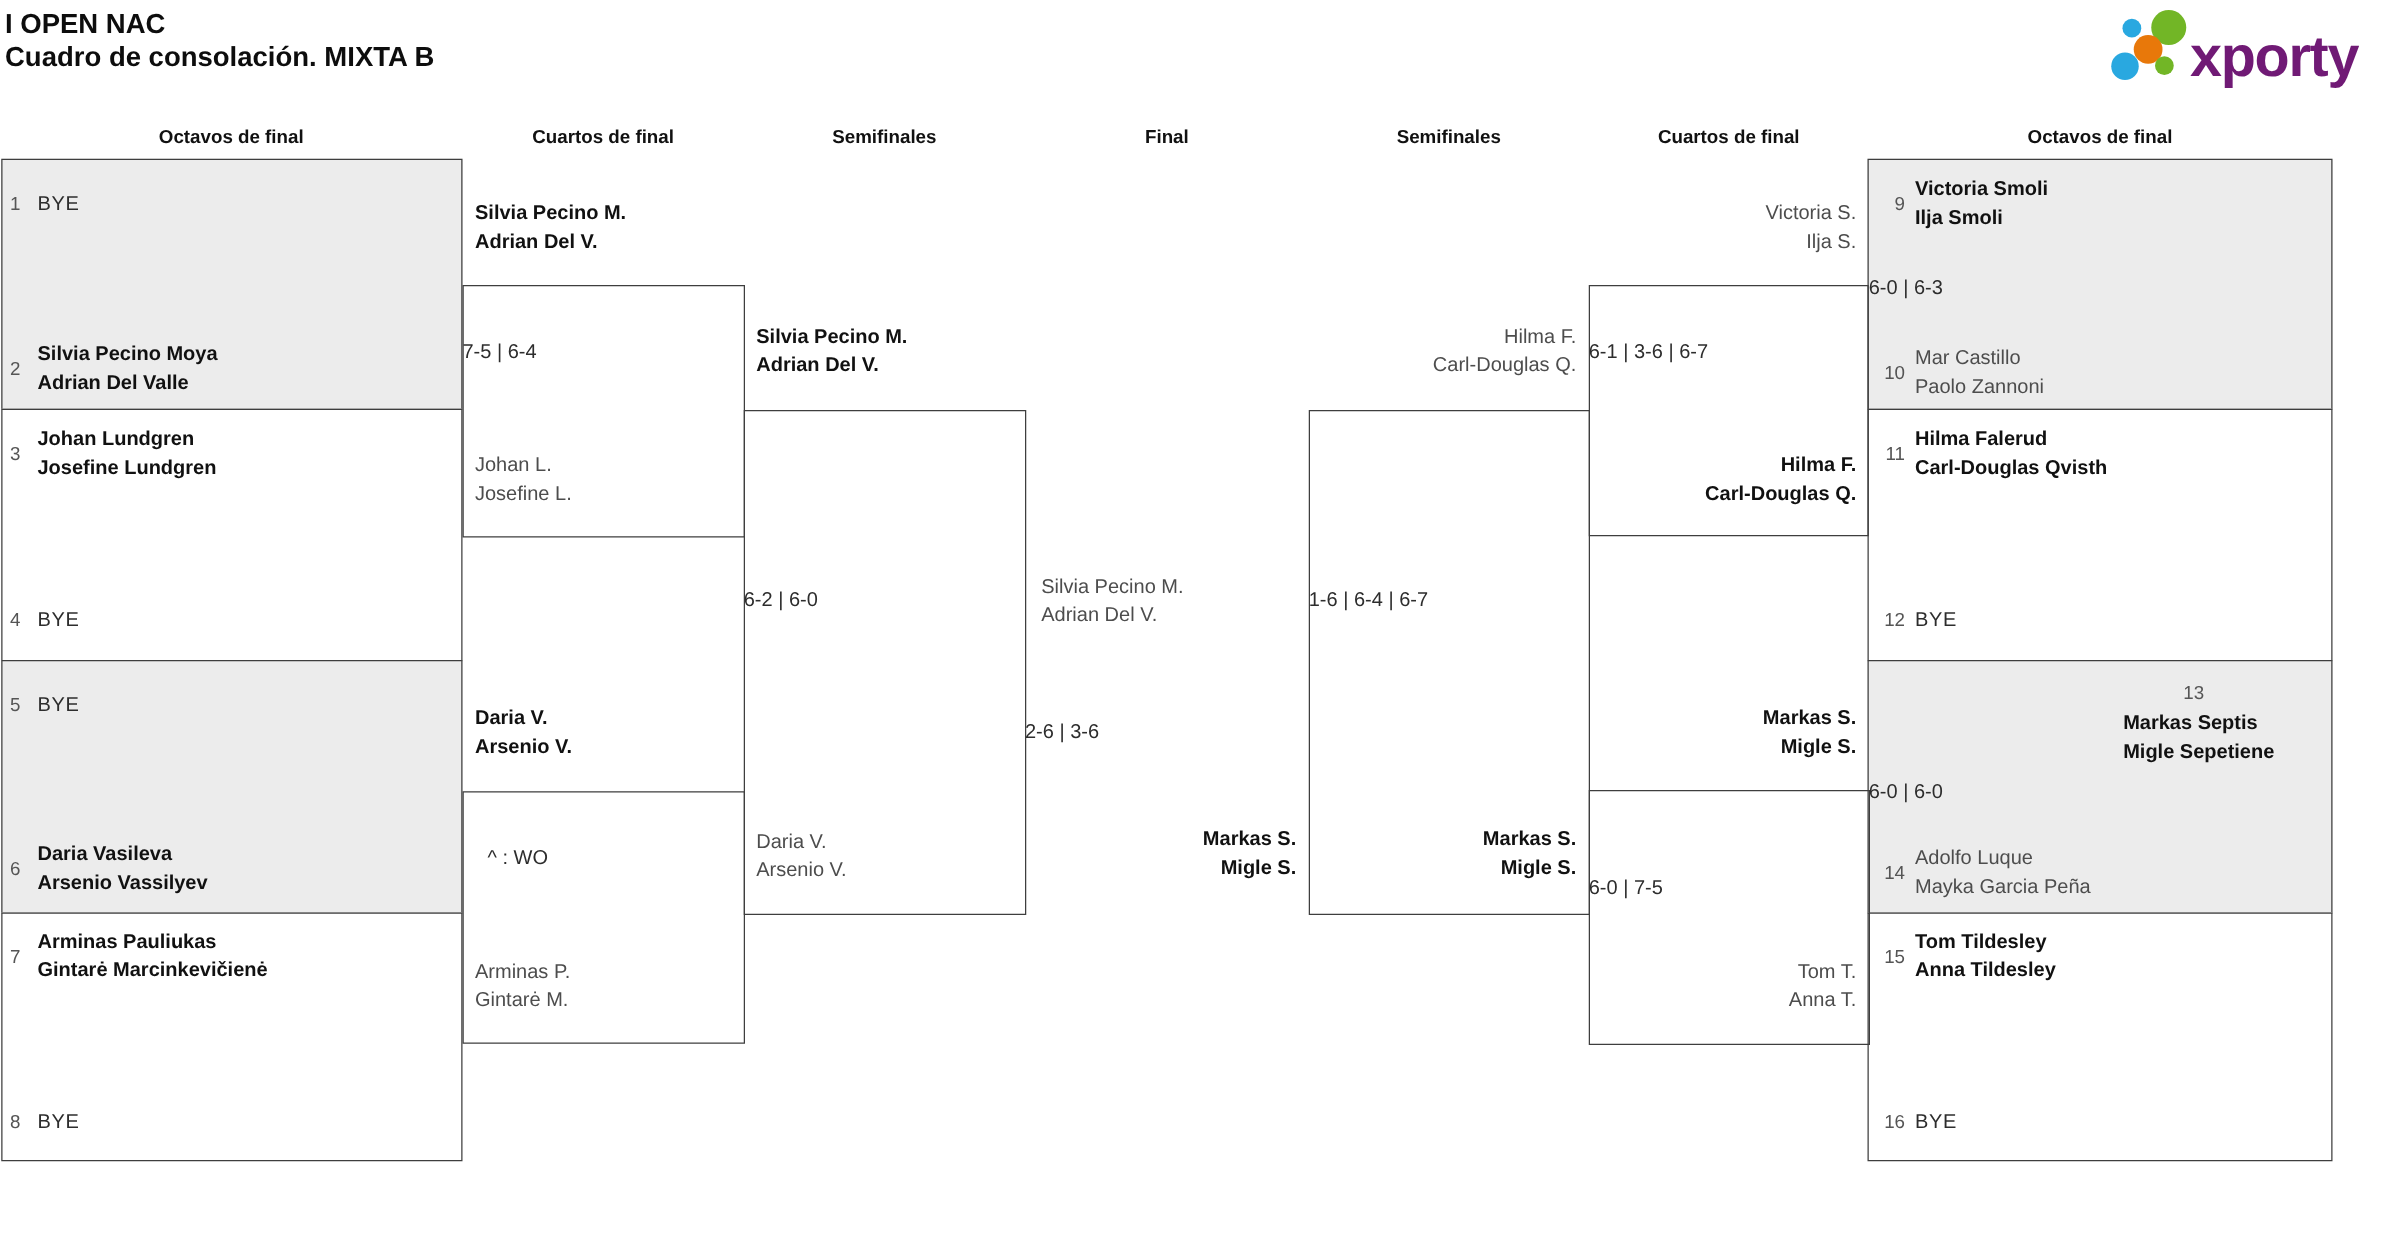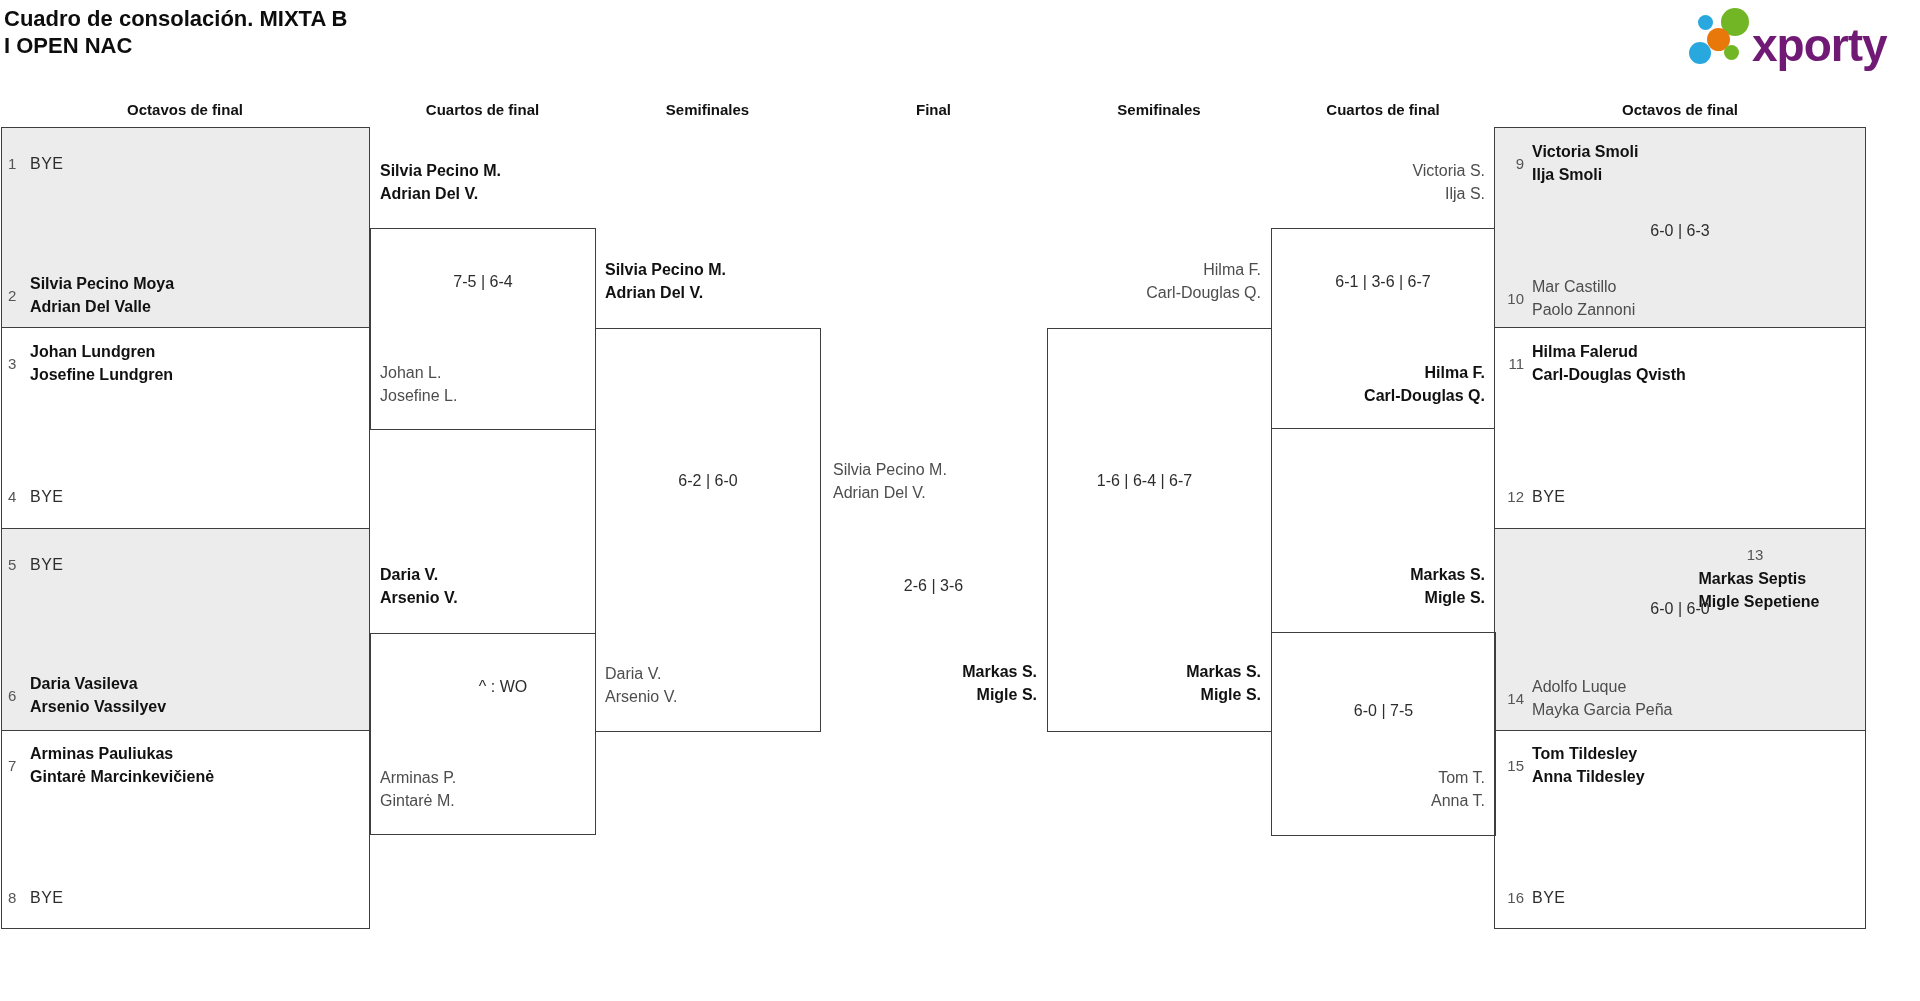--- a/index.html
+++ b/index.html
@@ -28,30 +28,30 @@
   .winner .nm{font-weight:700;color:#111;}
   .loser .nm{font-weight:400;color:#4d4d4d;}
   .bye .nm{font-weight:400;color:#2d2d2d;letter-spacing:.5px;}
   
   .pair{position:absolute;display:flex;flex-direction:column;white-space:nowrap;}
   .pair span{font-size:16px;line-height:23px;}
   .pair.w span{font-weight:700;color:#111;}
   .pair.lo span{font-weight:400;color:#4d4d4d;}
   .pair.ra{text-align:right;}
   
-  .score{position:absolute;font-size:16px;color:#2d2d2d;text-align:center;line-height:23px;}
+  .score{position:absolute;font-size:16px;color:#2d2d2d;line-height:23px;}
 </style>
 </head>
 <body>
 
 <div id="canvas">
 
   <div class="title">
+    <div>I OPEN NAC</div>
     <div>Cuadro de consolación. MIXTA B</div>
-    <div>I OPEN NAC</div>
   </div>
 
   <div class="logo">
     <span class="dot" style="left:12px;top:9px;width:15px;height:15px;background:#29a8e0;"></span>
     <span class="dot" style="left:35px;top:2px;width:28px;height:28px;background:#72b626;"></span>
     <span class="dot" style="left:21px;top:22px;width:23px;height:23px;background:#e8780a;"></span>
     <span class="dot" style="left:3px;top:36px;width:22px;height:22px;background:#29a8e0;"></span>
     <span class="dot" style="left:38px;top:39px;width:15px;height:15px;background:#72b626;"></span>
     <span class="logo-text">xporty</span>
   </div>
@@ -162,21 +162,21 @@
         <span class="nm">BYE</span>
       </span>
   </div>
   <div class="slot r" style="left:1584px;top:543px;width:350px;flex-direction:column;">
     <span class="seed">13</span>
     <span class="names winner">
       <span class="nm">Markas Septis</span>
       <span class="nm">Migle Sepetiene</span>
     </span>
   </div>
-  <div class="score" style="left:1495px;top:597px;width:370px;">6-0 | 6-0</div>
+  <div class="score" style="left:1495px;top:622px;width:370px;">6-0 | 6-0</div>
   <div class="slot r" style="left:1500px;top:675px;width:350px;">
     <span class="seed">14</span>
     <span class="names loser">
       <span class="nm">Adolfo Luque</span>
       <span class="nm">Mayka Garcia Peña</span>
     </span>
   </div>
   <div class="slot r" style="left:1500px;top:742px;width:350px;">
     <span class="seed">15</span>
     <span class="names winner">

